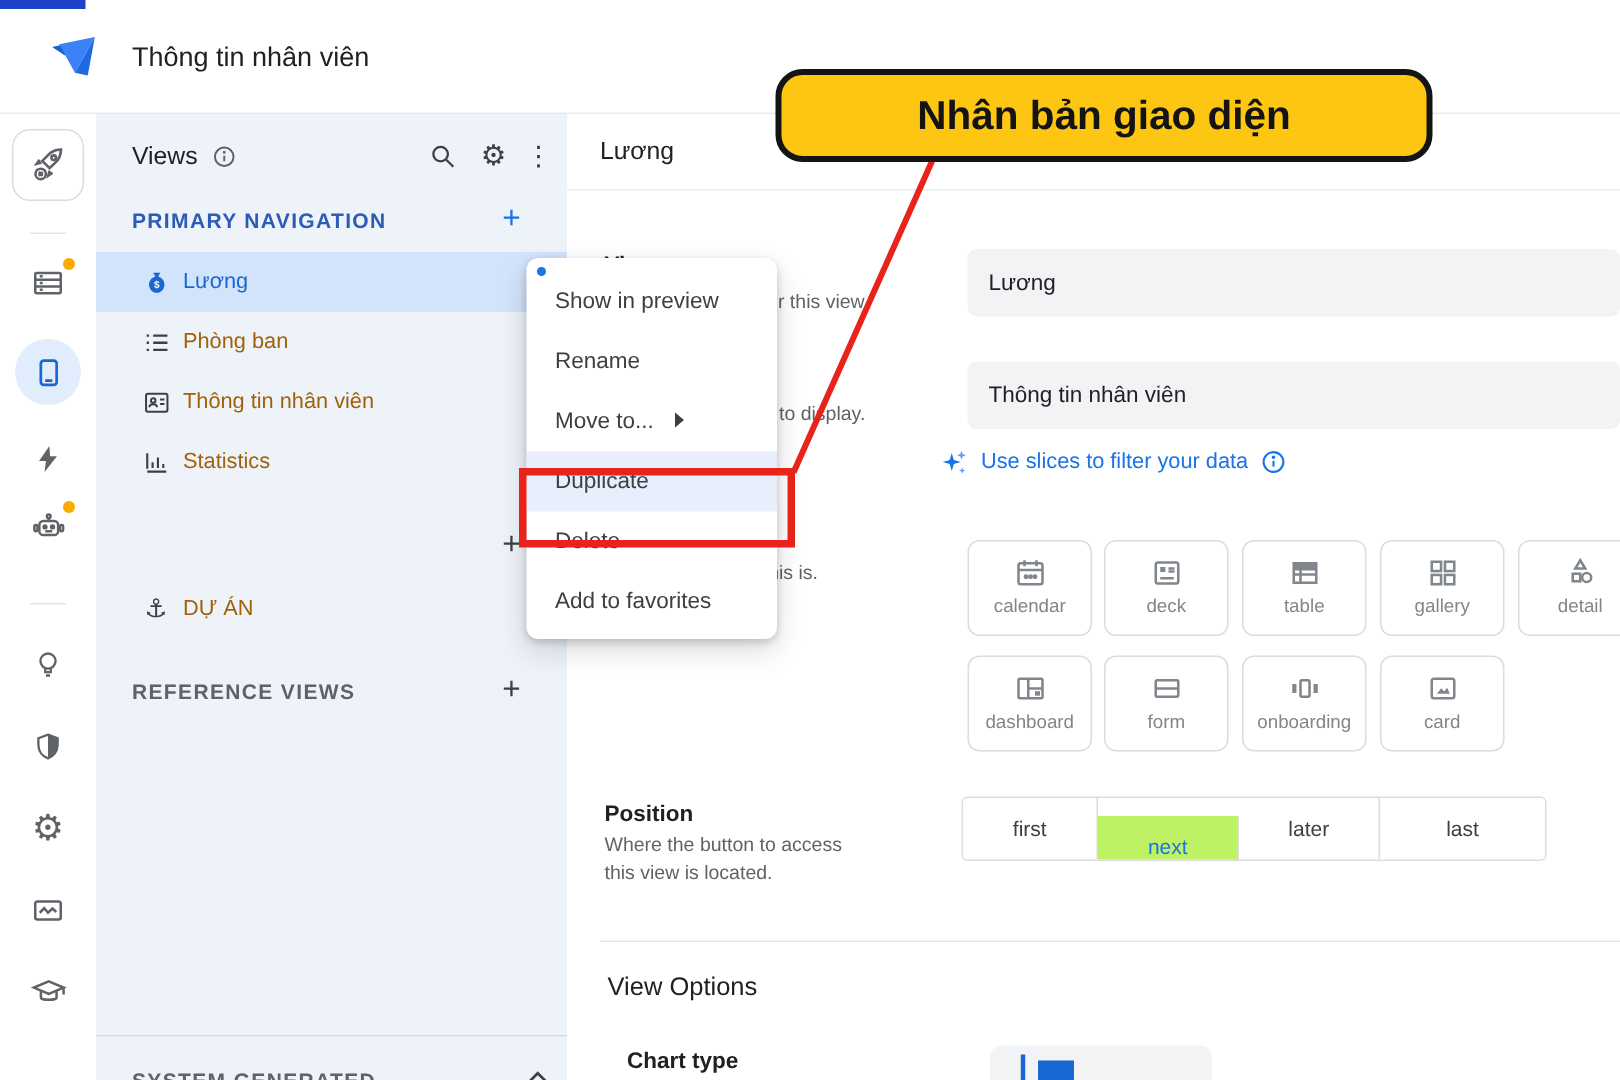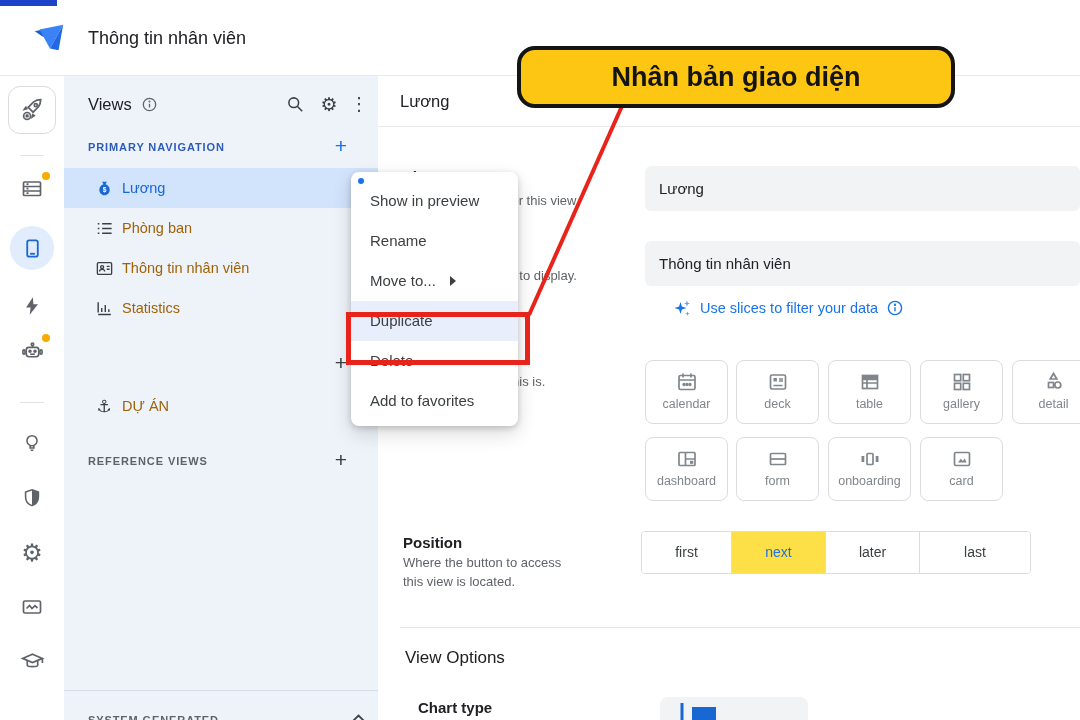--- a/index.html
+++ b/index.html
@@ -19,21 +19,21 @@
   .rail-box { position:absolute; left:8px; top:10px; width:48px; height:48px; border:1px solid #dadce0; border-radius:12px; display:flex; align-items:center; justify-content:center; }
   .rail-sel { position:absolute; left:10px; top:150px; width:44px; height:44px; border-radius:50%; background:#e1ecfd; display:flex; align-items:center; justify-content:center; }
   .rail-div { position:absolute; left:20px; width:24px; border-top:1px solid #e0e3e8; }
   .dot-badge { position:absolute; width:8px; height:8px; border-radius:50%; background:#f9ab00; }
   .glyph { font-size:21px; line-height:1; color:#5f6368; }
 
   
   .panel { left:64px; top:76px; width:314px; height:644px; background:#eef3fa; z-index:4; }
   .panel-h-title { position:absolute; left:24px; top:10px; height:36px; line-height:36px; font-size:16.5px; font-weight:500; color:#202124; }
   .panel-h-ic { position:absolute; top:17px; width:22px; height:22px; display:flex; align-items:center; justify-content:center; color:#3c4043; cursor:pointer; }
-  .sec-label { position:absolute; left:24px; height:28px; line-height:28px; font-size:11px; font-weight:700; letter-spacing:.9px; color:#5f6368; }
+  .sec-label { position:absolute; left:24px; height:28px; line-height:28px; font-size:14px; font-weight:700; letter-spacing:.9px; color:#5f6368; }
   .sec-label.blue { color:#2d5bb8; }
   .plus { position:absolute; left:266px; width:22px; height:28px; line-height:26px; text-align:center; font-size:21px; font-weight:400; color:#3c4043; cursor:pointer; }
   .plus.blue { color:#1a73e8; }
   .nav-row { position:absolute; left:0; width:314px; height:40px; cursor:pointer; }
   .nav-row.sel { background:#d2e3fc; }
   .nav-ic { position:absolute; left:30px; top:50%; transform:translateY(-50%); width:20px; height:20px; display:flex; align-items:center; justify-content:center; color:#3c4043; }
   .nav-lb { position:absolute; left:58px; top:0; height:40px; line-height:40px; font-size:14.5px; color:#a16207; white-space:nowrap; }
   .nav-row.sel .nav-lb { color:#1967d2; font-weight:500; }
   .panel-foot-div { position:absolute; left:0; top:614px; width:314px; border-top:1px solid #d6dce6; }
   .foot-row { position:absolute; left:24px; top:630px; width:280px; height:30px; }
@@ -47,21 +47,21 @@
   .slices  { display:flex; align-items:center; gap:9px; color:#1a73e8; font-size:14.5px; cursor:pointer; }
 
   .tile { position:absolute; width:83px; height:64px; background:#fff; border:1px solid #dadce0; border-radius:8px;
           display:flex; flex-direction:column; align-items:center; justify-content:flex-start; cursor:pointer; }
   .tile svg { margin-top:9px; }
   .tile-lb { font-size:12.5px; color:#80868b; margin-top:3px; }
 
   .seg { left:641px; top:531px; display:flex; border:1px solid #dadce0; border-radius:4px; overflow:hidden; height:43px; }
   .seg-btn { height:41px; line-height:41px; text-align:center; font-size:14px; color:#3c4043; border-right:1px solid #dadce0; cursor:pointer; background:#fff; }
   .seg-btn:last-child { border-right:none; }
-  .seg-btn.sel { background:#fde047; color:#1a73e8; }
+  .seg-btn.sel { background:#bef264; color:#1a73e8;margin-top:12px; }
 
   .hr2 { left:400px; top:627px; width:680px; border-top:1px solid #e3e5e8; }
   .vo-head { left:405px; top:648px; font-size:17px; color:#202124; }
   .chart-thumb { left:660px; top:697px; width:148px; height:60px; background:#f1f3f4; border-radius:8px; overflow:hidden; cursor:pointer; }
 
   
   .menu { left:351px; top:172px; width:167px; height:254px; background:#fff; border-radius:8px; z-index:40;
           box-shadow:0 2px 6px rgba(0,0,0,.18), 0 8px 20px rgba(0,0,0,.14); padding-top:9px; }
   .menu-row { position:relative; height:40px; line-height:40px; padding-left:19px; font-size:15px; color:#3c4043; cursor:pointer; white-space:nowrap; }
   .menu-row.hl { background:#e9eefc; }
@@ -257,21 +257,21 @@
 </div>
 
 <div class="abs f-label" style="left:403px;top:168px">View name</div>
 <div class="abs f-help" style="left:403px;top:191px">The unique name for this view.</div>
 <div class="abs f-input" style="left:645px;top:166px;width:435px">Lương</div>
 
 <div class="abs f-label" style="left:403px;top:243px">For this data</div>
 <div class="abs f-help" style="left:403px;top:266px">Which table or slice to display.</div>
 <div class="abs f-input" style="left:645px;top:241px;width:435px">Thông tin nhân viên</div>
 
-<div class="abs slices" style="left:673px;top:299px">
+<div class="abs slices" style="left:627px;top:299px">
   <svg width="18" height="18" viewBox="0 0 18 18">
     <path d="M7.5 3 L8.9 7.6 L13.5 9 L8.9 10.4 L7.5 15 L6.1 10.4 L1.5 9 L6.1 7.6 Z" fill="#1a73e8"></path>
     <path d="M14 1.5 l.8 2.2 2.2.8 -2.2.8 -.8 2.2 -.8-2.2 -2.2-.8 2.2-.8z" fill="#669df6"></path>
     <path d="M14.5 12.5 l.6 1.6 1.6.6 -1.6.6 -.6 1.6 -.6-1.6 -1.6-.6 1.6-.6z" fill="#669df6"></path>
   </svg>
   <span>Use slices to filter your data</span>
   <svg width="16" height="16" viewBox="0 0 16 16" fill="none" stroke="#1a73e8" stroke-width="1.4">
     <circle cx="8" cy="8" r="6.6"></circle>
       <path d="M8 7.2v4"></path>
       <circle cx="8" cy="4.8" r=".5" fill="#1a73e8"></circle>

